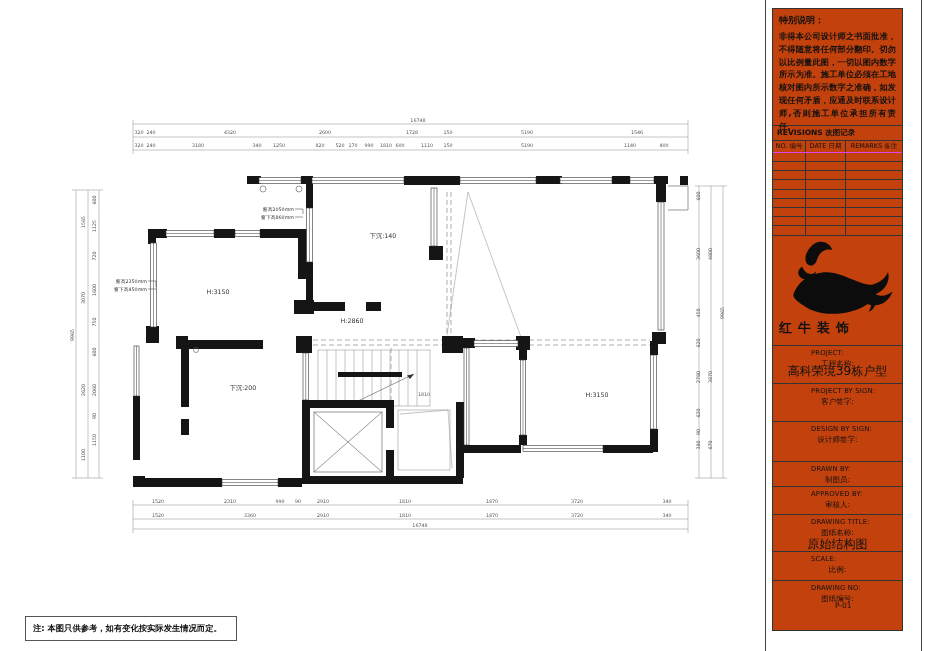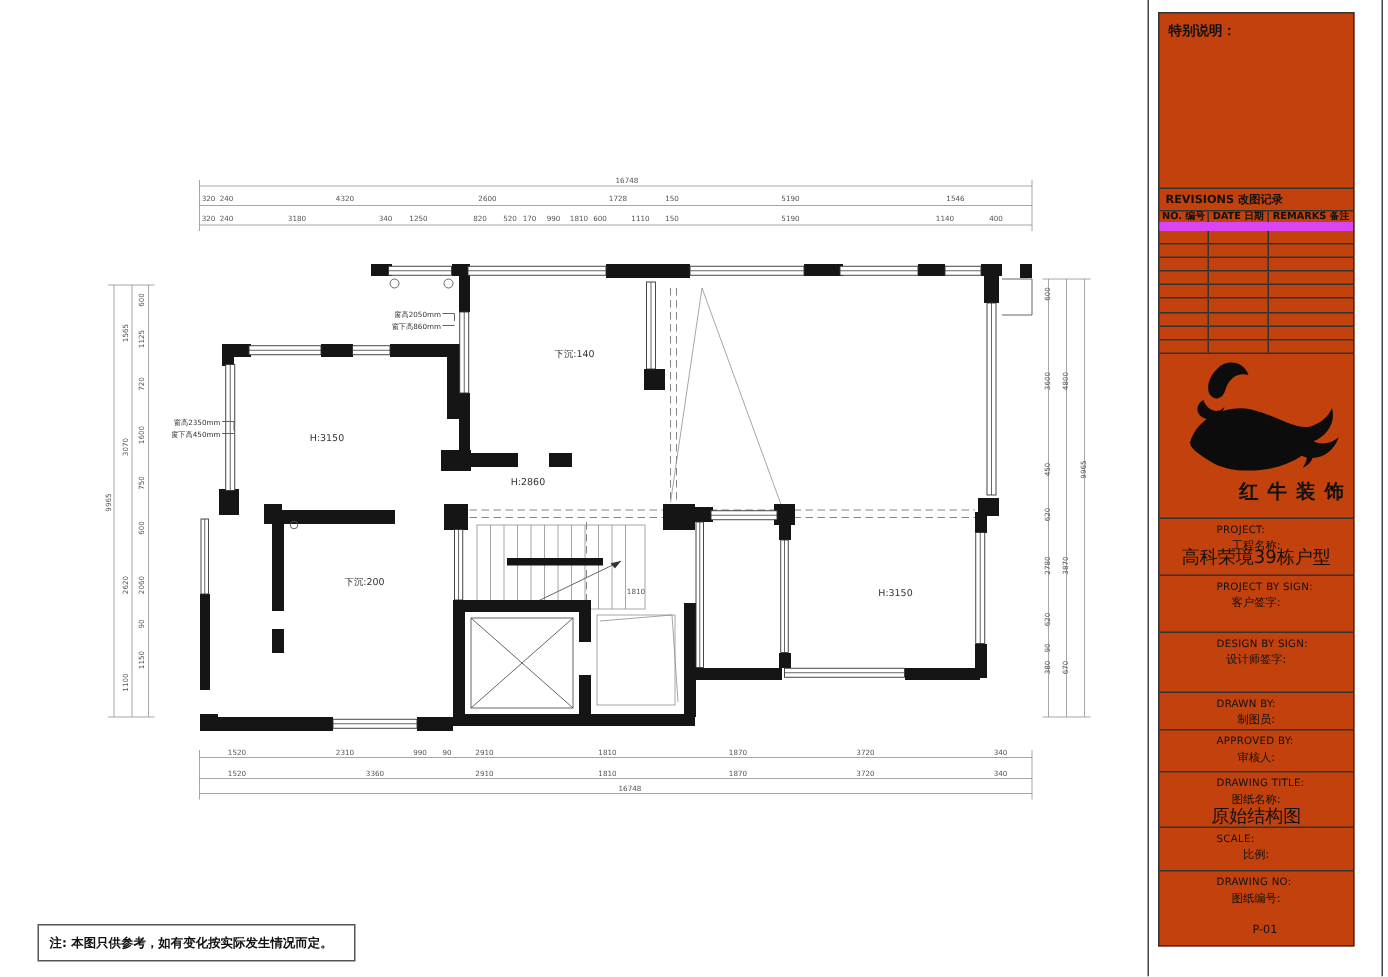--- a/index.html
+++ b/index.html
@@ -30,39 +30,39 @@
   .tb > div { border-bottom:1px solid #333; }
   .tb > div:last-child { border-bottom:none; }
 
   .tb-note { height:117px; padding:5px 6px 0 6px; }
   .tb-note h3 { font-size:9px; font-weight:bold; margin-bottom:3px; }
   .tb-note p  { font-size:8.2px; font-weight:600; line-height:12.8px; text-align:justify; }
 
   .rev-title { height:15px; font-size:7.5px; font-weight:600; padding:2px 0 0 4px; }
 
   .rev-table { height:95px; display:flex; flex-direction:column; font-size:6.5px; }
-  .rev-head { display:flex; height:13px; border-bottom:6px solid #d946ef; font-weight:700; }
+  .rev-head { display:flex; height:13px; border-bottom:1px solid #d946ef; font-weight:400; }
   .rev-head div, .rev-row div { border-right:1px solid #333; display:flex;
         align-items:center; justify-content:center; }
   .rev-head div:last-child, .rev-row div:last-child { border-right:none; }
   .rev-row { display:flex; height:9.1px; border-bottom:1px solid #333; }
   .rev-row:last-child { border-bottom:none; }
   .c0 { width:33px; } .c1 { width:40px; } .c2 { flex:1; }
 
   .tb-logo { height:110px; position:relative; }
   .tb-logo svg { position:absolute; left:8px; top:4px; }
-  .logo-text { position:absolute; left:0; right:0; bottom:8px; text-align:right;
+  .logo-text { position:absolute; left:0; right:0; bottom:8px; text-align:left;
                font-size:13px; font-weight:bold; letter-spacing:6px; text-indent:6px; }
 
   .fld { padding:3px 5px 0 5px; position:relative; }
   .fld-en { font-size:6.8px; letter-spacing:.2px;margin-left:33px; }
   .fld-cn { font-size:7.5px; font-weight:400; margin-top:2px;text-align:center; }
   .fld-val { position:absolute; left:0; right:0; top:17px; text-align:center;
              font-size:12px; font-weight:normal; }
-  .fld-val-inline { position:absolute; left:62px; top:34px; font-size:7.5px; }
+  .fld-val-inline { position:absolute; left:62px; top:20px; font-size:7.5px; }
 
   
   .plan-note { position:absolute; left:25px; top:616px; width:212px; height:25px;
                border:1px solid #555; font-size:8.3px; font-weight:600;
                display:flex; align-items:center; padding-left:7px; }
 </style>
 </head>
 <body>
 <div id="stage">
 
@@ -282,20 +282,21 @@
       </g>
   </svg>
 
   <div class="vline" style="left:765px;"></div>
   <div class="vline" style="left:921px;"></div>
 
   <div class="tb">
 
     <div class="tb-note">
       <h3>特别说明：</h3>
+      <p>非得本公司设计师之书面批准，不得随意将任何部分翻印。切勿以比例量此图，一切以图内数字所示为准。施工单位必须在工地核对图内所示数字之准确，如发现任何矛盾，应通及时联系设计师,否则施工单位承担所有责任。</p>
     </div>
 
     <div class="rev-title">REVISIONS 改图记录</div>
 
     <div class="rev-table">
       <div class="rev-head">
         <div class="c0">NO. 编号</div>
         <div class="c1">DATE 日期</div>
         <div class="c2">REMARKS 备注</div>
       </div>

